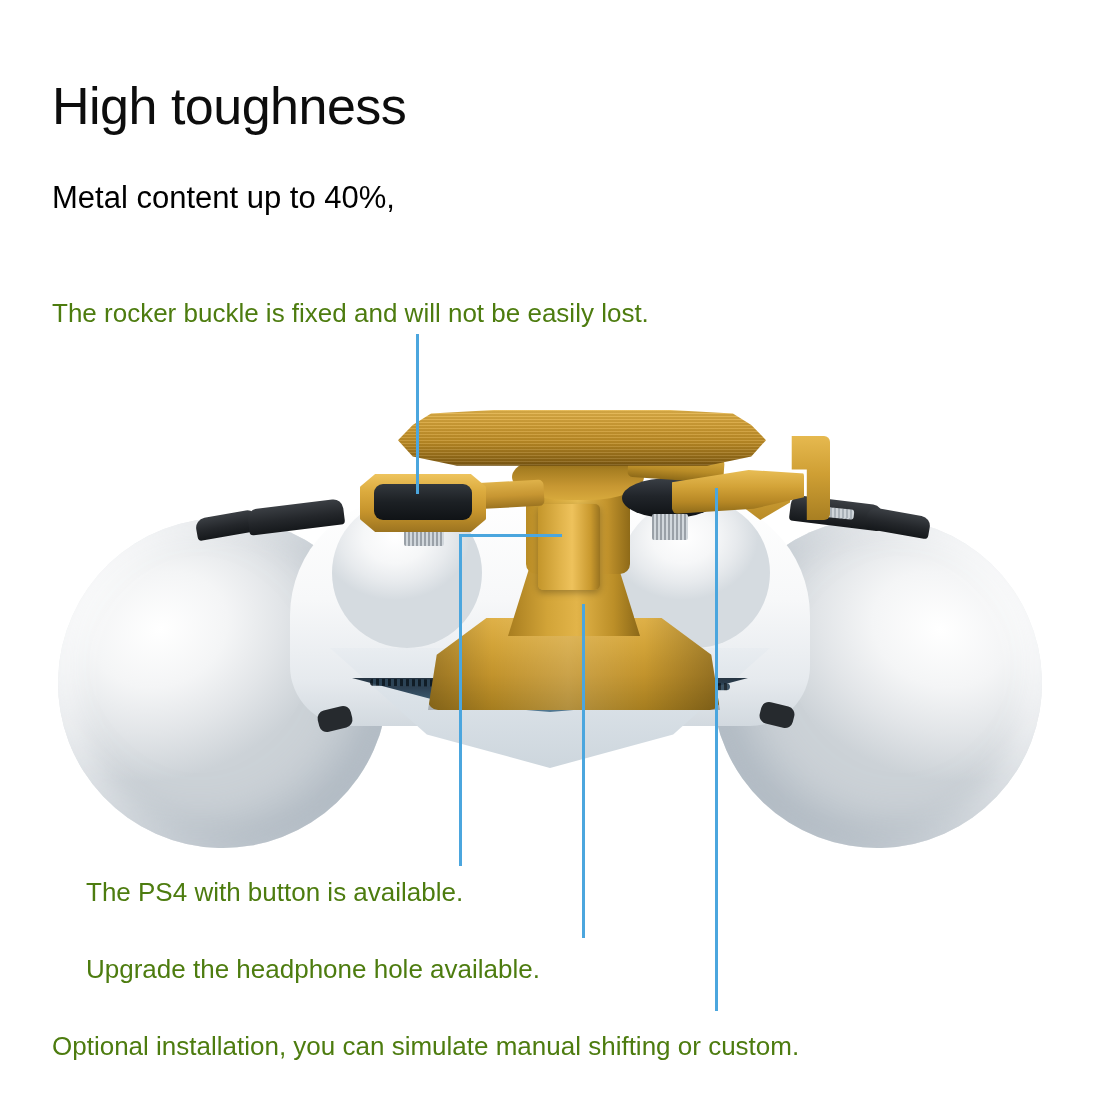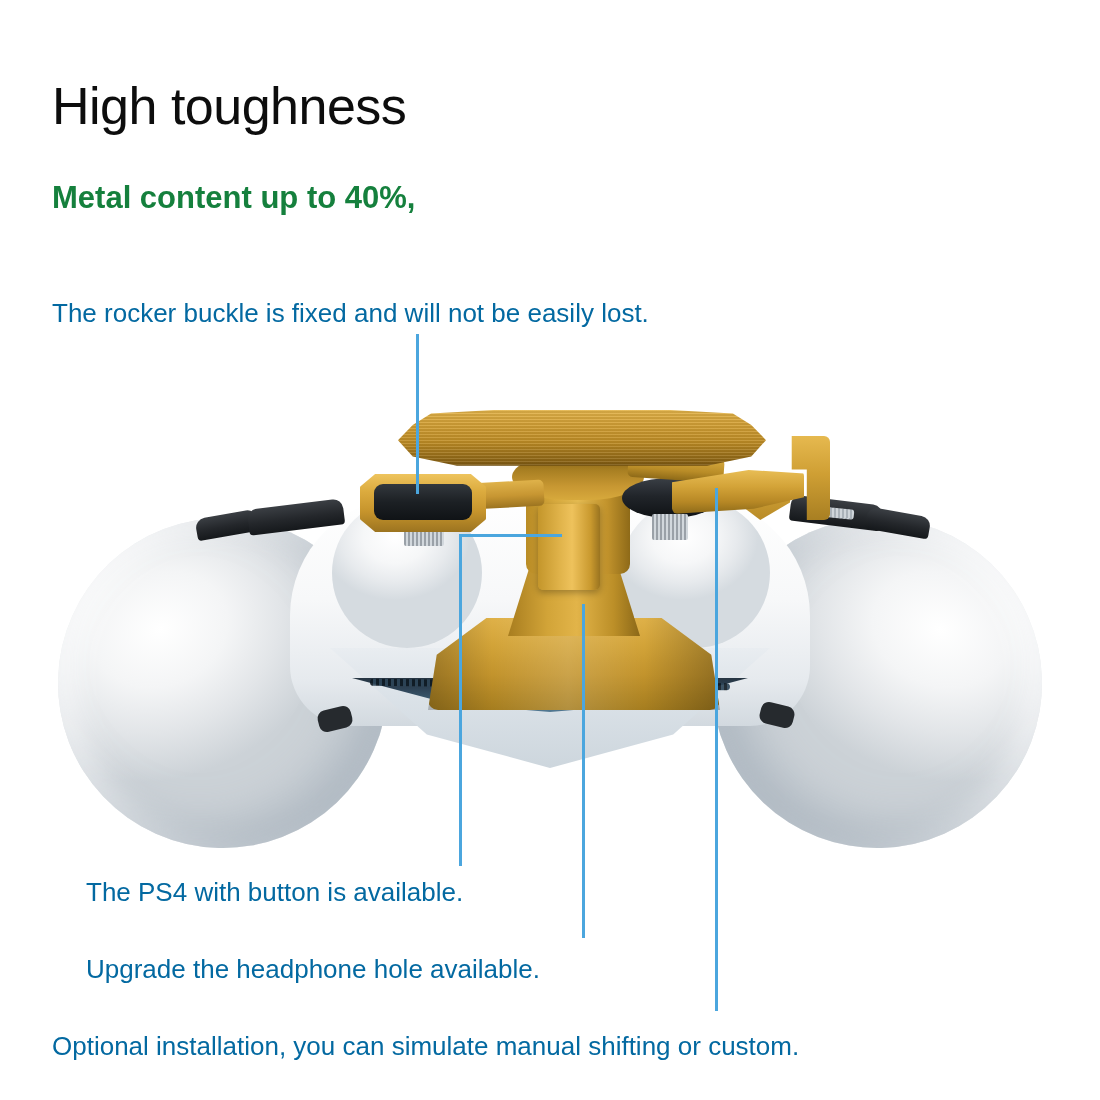--- a/index.html
+++ b/index.html
@@ -11,27 +11,27 @@
   .page{position:relative;width:1100px;height:1100px;overflow:hidden;margin-top:48px;}
 
   
   .heading{
     position:absolute;left:52px;top:28px;
     font-size:52px;font-weight:400;color:#0d0d0d;
     letter-spacing:-0.5px;white-space:nowrap;
   }
   .subtitle{
     position:absolute;left:52px;top:128px;
-    font-size:31px;font-weight:700;color:#15803d;
+    font-size:31px;font-weight:400;color:#000000;
     line-height:1.45;white-space:nowrap;
   }
   .subtitle div{white-space:nowrap;}
 
   .cap{
-    position:absolute;color:#0369a1;font-size:26px;
+    position:absolute;color:#4d7c0f;font-size:26px;
     font-weight:400;white-space:nowrap;
   }
   .cap-top{left:52px;top:250px;}
   .cap-b1{left:86px;top:829px;}
   .cap-b2{left:86px;top:906px;}
   .cap-b3{left:52px;top:983px;}
 
   
   .leader{position:absolute;background:#4ba6de;}
   .lv{width:3px;}

